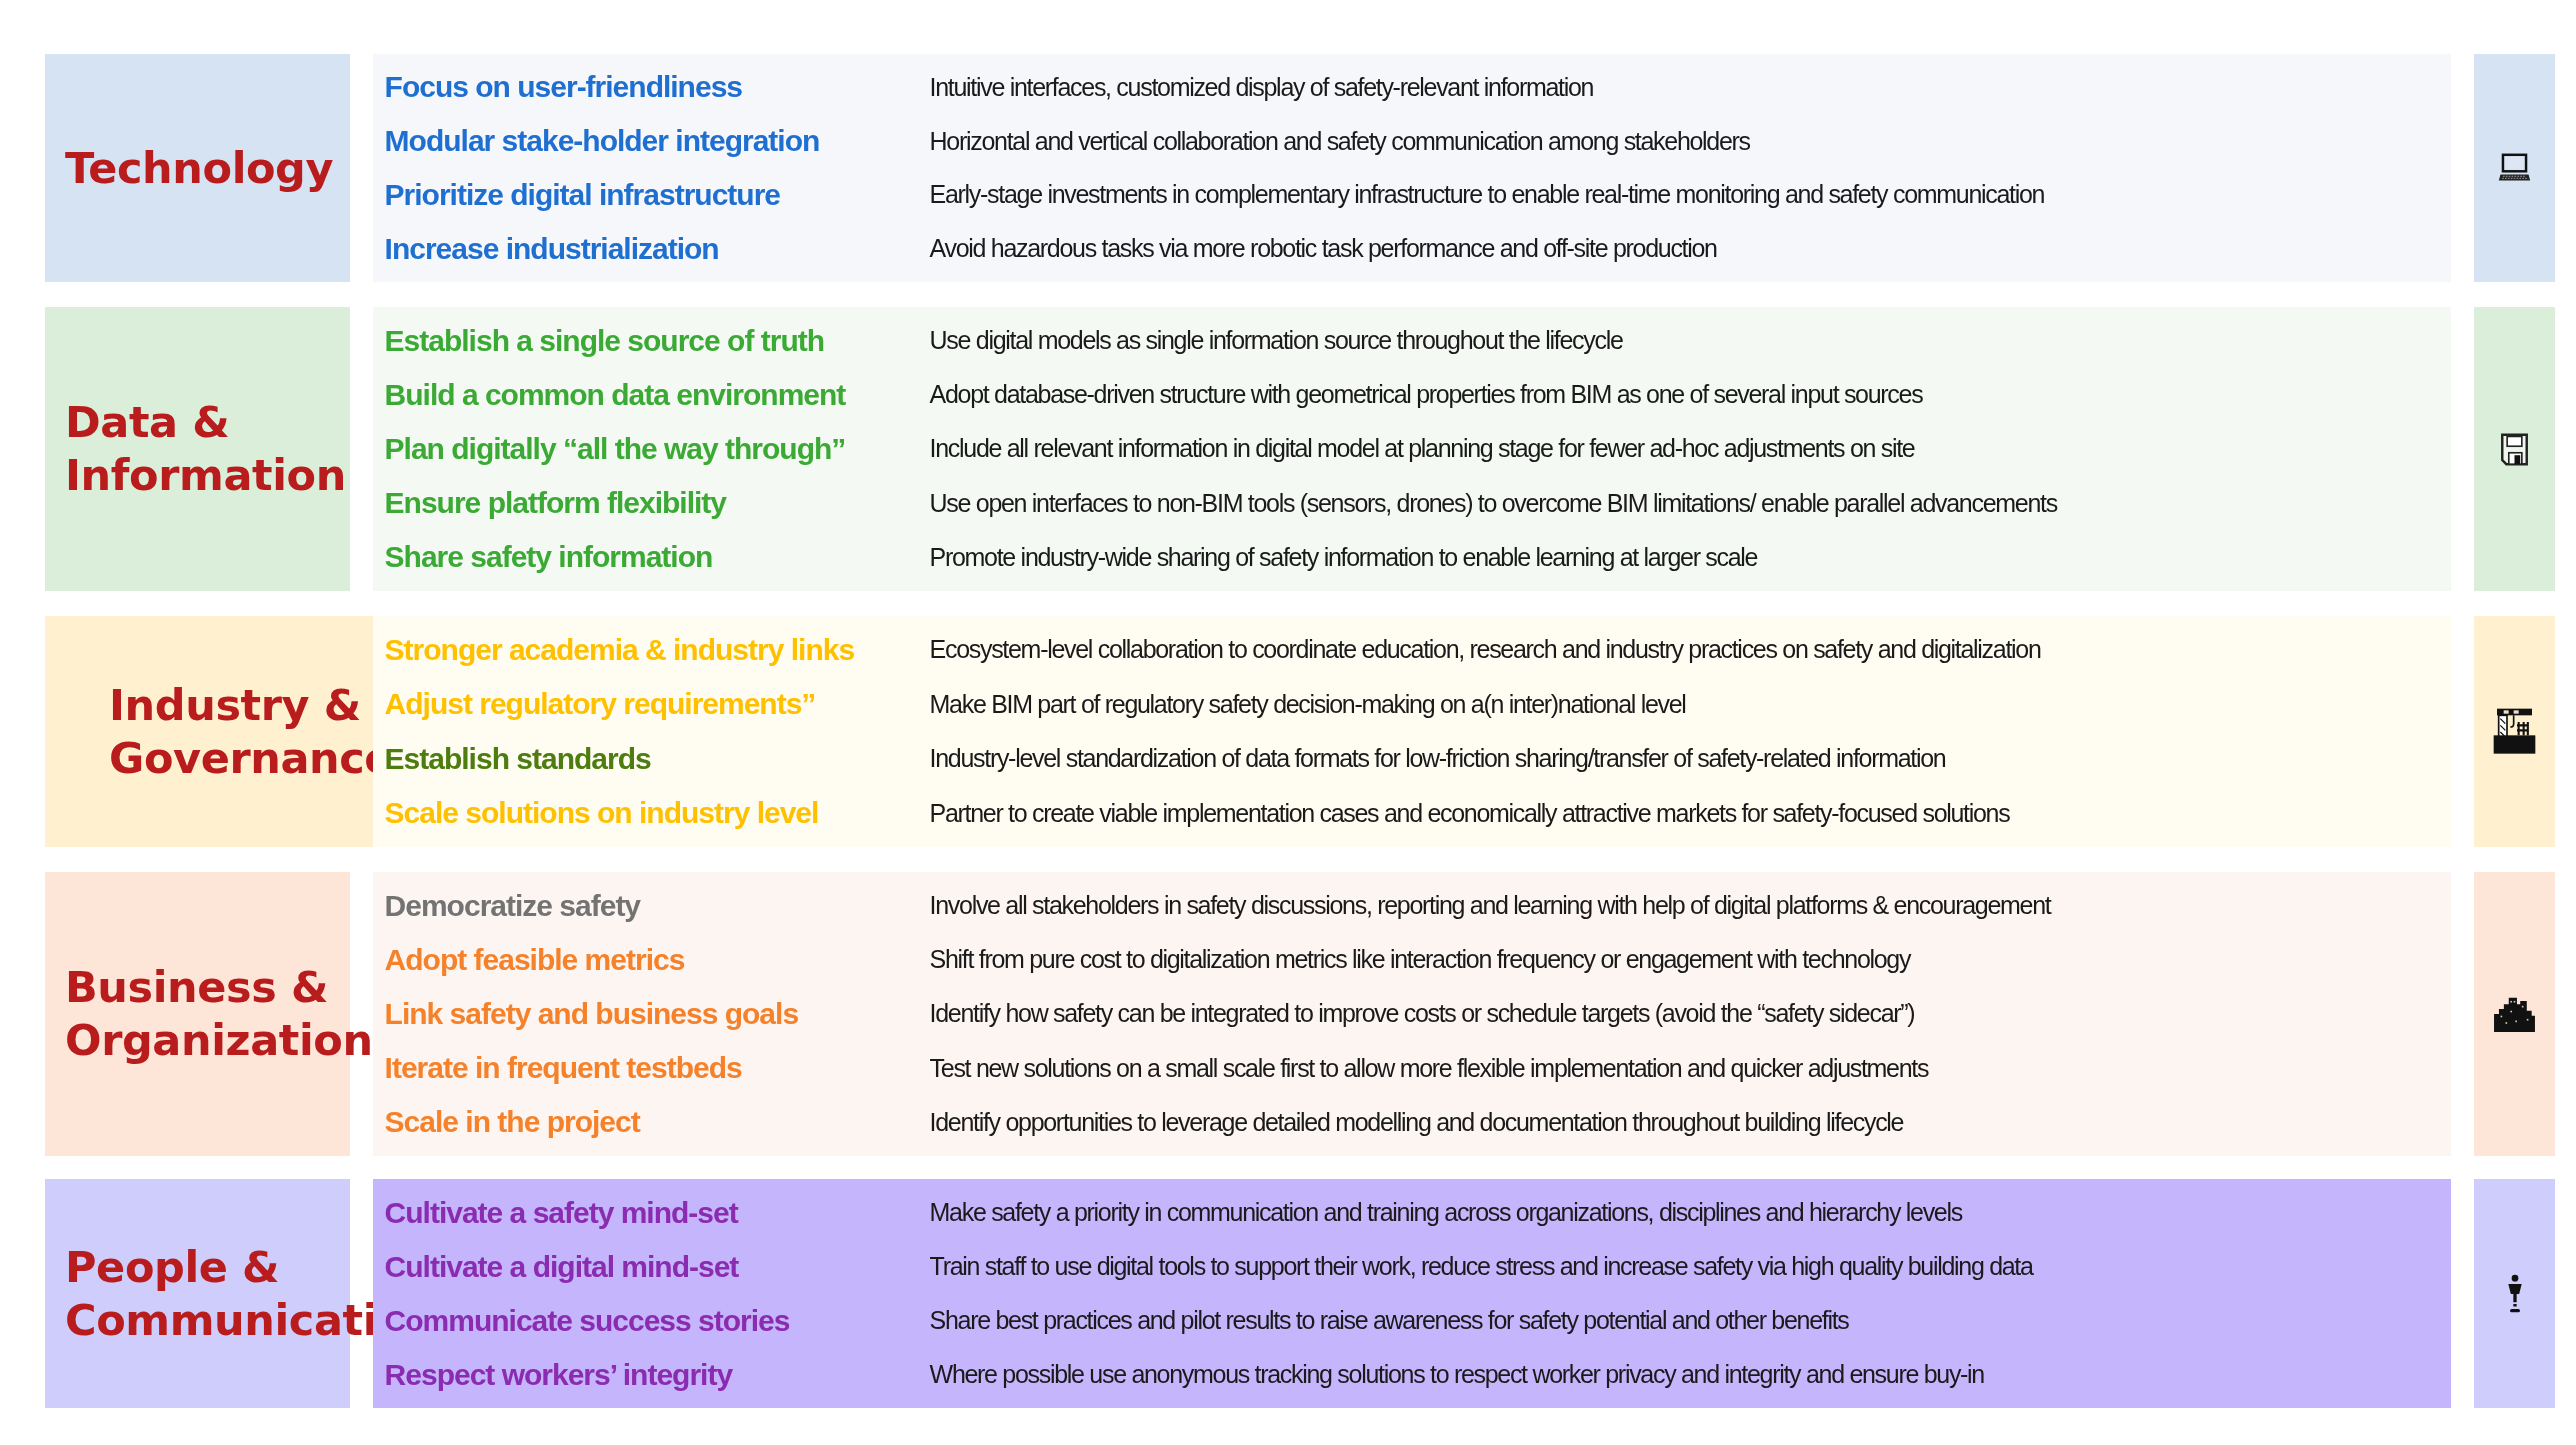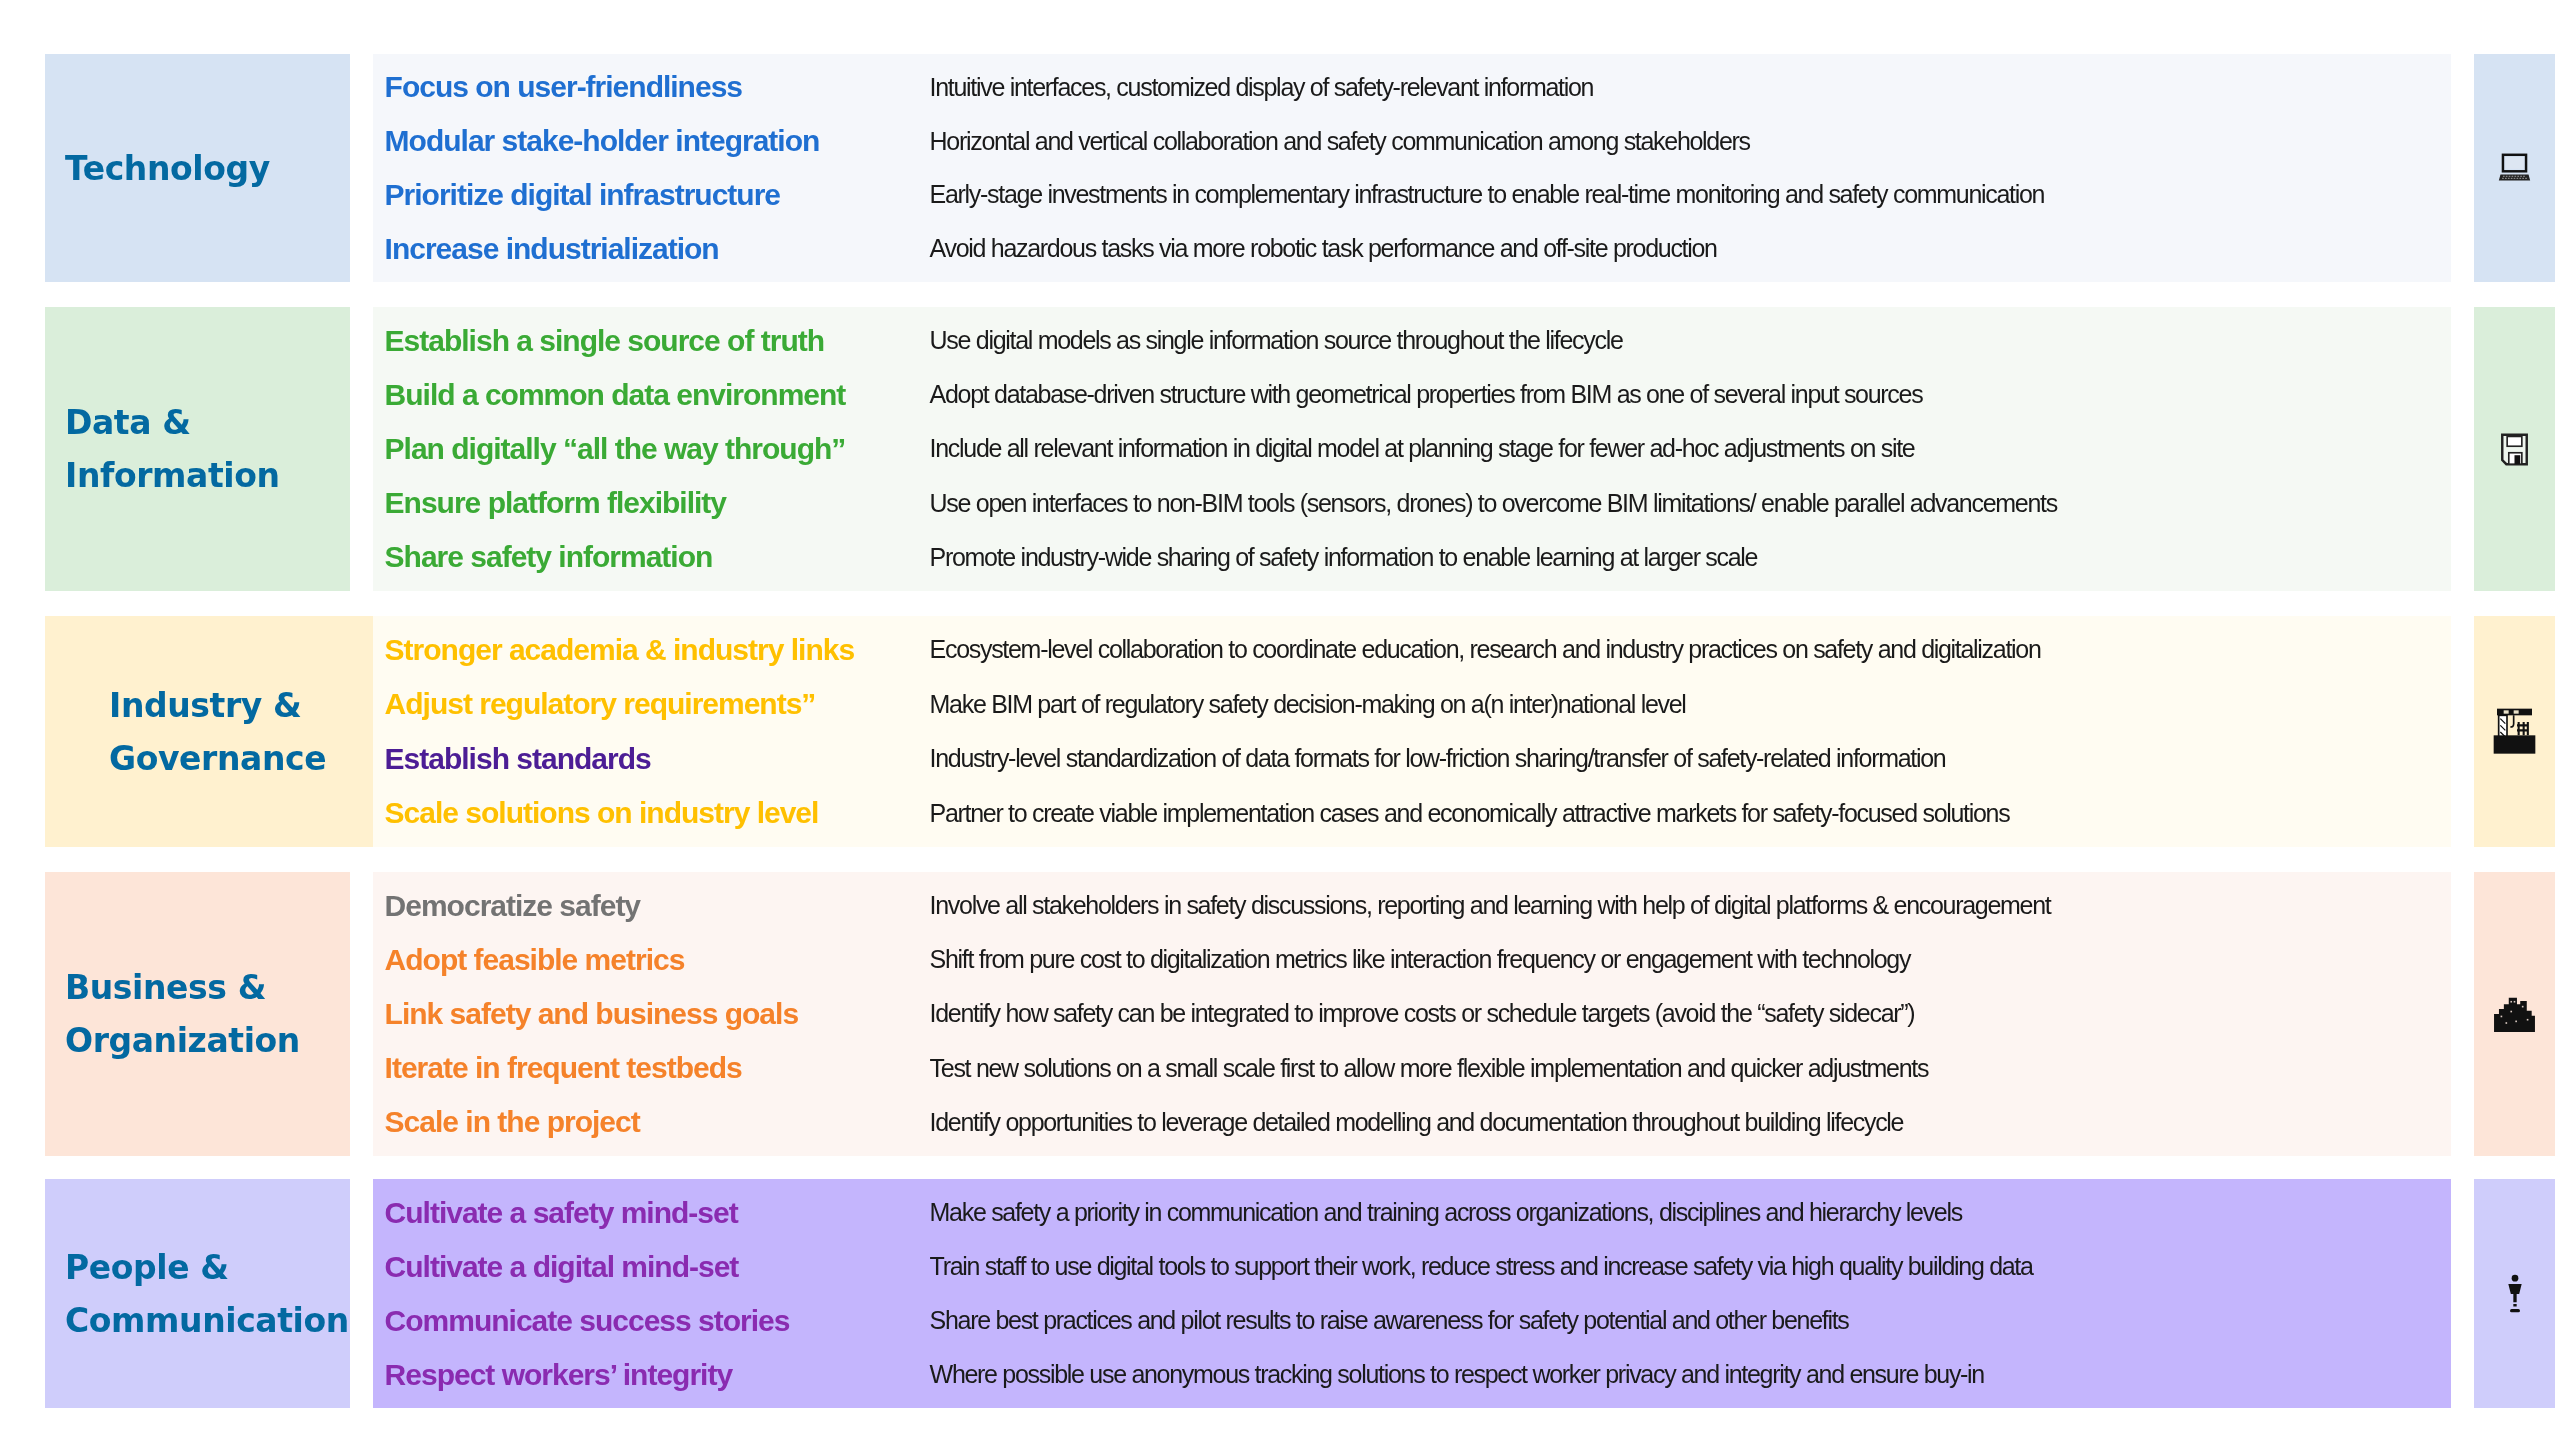--- a/index.html
+++ b/index.html
@@ -6,22 +6,22 @@
     body {
       width: 2576px; height: 1445px; position: relative; overflow: hidden;
       font-family: "Liberation Sans", "DejaVu Sans", sans-serif;
     }
     .section { position: absolute; left: 0; width: 2576px; }
     .cat {
       position: absolute; left: 45px; width: 305px; top: 0; bottom: 0;
       display: flex; align-items: center;
     }
     .cat-label {
-      margin-left: 20px; font-weight: bold; font-size: 33px; line-height: 53px;
-      color: #0369a1; white-space: pre-line;
+      margin-left: 20px; font-weight: bold; font-size: 43px; line-height: 53px;
+      color: #b91c1c; white-space: pre-line;
       font-family: "DejaVu Sans", sans-serif; letter-spacing: -0.4px;
     }
     .content {
       position: absolute; left: 373px; width: 2078px; top: 0; bottom: 0;
       display: flex; flex-direction: column; justify-content: space-evenly;
       padding: 5px 0; box-sizing: border-box;
     }
     .row { display: flex; align-items: baseline; height: 51px; align-items: center; }
     .action {
       width: 525px; padding-left: 11.6px; font-weight: bold; font-size: 30px;
@@ -123,21 +123,21 @@
   <div class="content" style="background:#fffcf2;">
     <div class="row">
         <span class="action" style="color:#ffc000">Stronger academia &amp; industry links</span>
         <span class="desc">Ecosystem-level collaboration to coordinate education, research and industry practices on safety and digitalization</span>
       </div>
     <div class="row">
         <span class="action" style="color:#ffc000">Adjust regulatory requirements”</span>
         <span class="desc">Make BIM part of regulatory safety decision-making on a(n inter)national level</span>
       </div>
     <div class="row">
-        <span class="action" style="color:#4c1d95">Establish standards</span>
+        <span class="action" style="color:#4d7c0f">Establish standards</span>
         <span class="desc">Industry-level standardization of data formats for low-friction sharing/transfer of safety-related information</span>
       </div>
     <div class="row">
         <span class="action" style="color:#ffc000">Scale solutions on industry level</span>
         <span class="desc">Partner to create viable implementation cases and economically attractive markets for safety-focused solutions</span>
       </div>
   </div>
   <div class="icon-col" style="background:#fff1cf;">
     <span>
       <svg width="45" height="50" viewBox="0 0 54 60">

